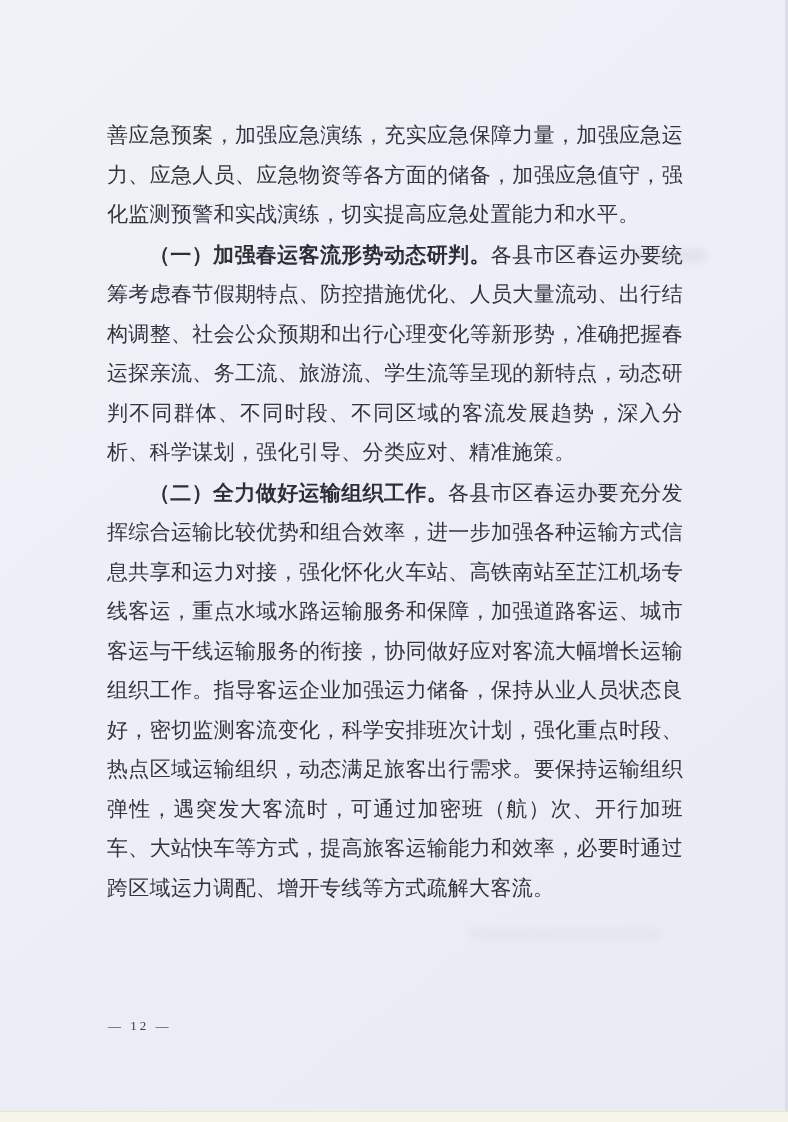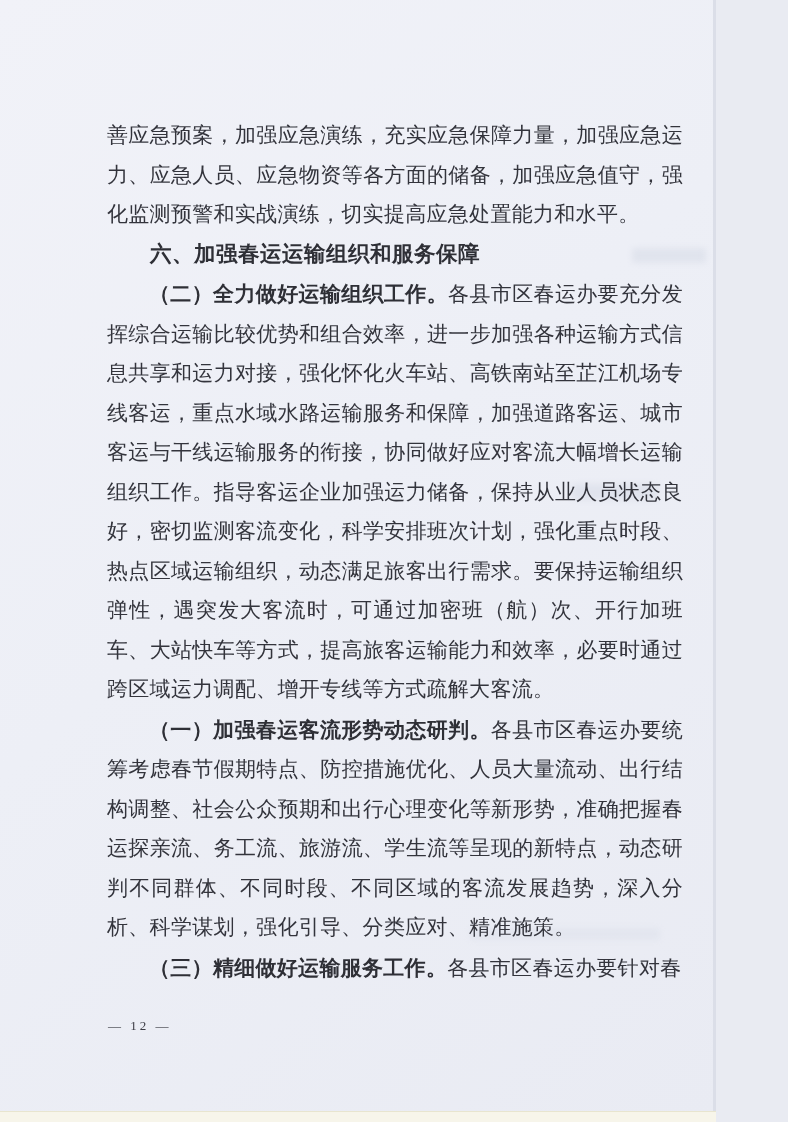--- a/index.html
+++ b/index.html
@@ -2,21 +2,21 @@
 <html lang="zh"><head>
 <meta charset="utf-8">
 <style>
   html, body {
     margin: 0;
     padding: 0;
     background: #e9ebf2;
   }
   .page {
     position: relative;
-    width: 716px;
+    width: 788px;
     height: 1122px;
     overflow: hidden;
     background: linear-gradient(140deg, #f1f2f8 0%, #edeff6 45%, #e9ebf3 100%);
     font-family: "Liberation Serif", "DejaVu Serif", serif;
     color: #33343c;
   }
   
   .bottom-strip {
     position: absolute;
     left: 0; right: 0; bottom: 0;
@@ -90,33 +90,29 @@
 <div class="page">
 
   <div class="ghost g1"></div>
   <div class="ghost g2"></div>
   <div class="ghost g3"></div>
 
   <div class="content">
 
     <p class="para-continuation">善应急预案，加强应急演练，充实应急保障力量，加强应急运力、应急人员、应急物资等各方面的储备，加强应急值守，强化监测预警和实战演练，切实提高应急处置能力和水平。</p>
 
-    <p class="section-heading">六、加强春运运输组织和服务保障</p>
-
-    <p class="para-indent">
-      <span class="lead-bold">（二）全力做好运输组织工作。</span><span>各县市区春运办要充分发挥综合运输比较优势和组合效率，进一步加强各种运输方式信息共享和运力对接，强化怀化火车站、高铁南站至芷江机场专线客运，重点水域水路运输服务和保障，加强道路客运、城市客运与干线运输服务的衔接，协同做好应对客流大幅增长运输组织工作。指导客运企业加强运力储备，保持从业人员状态良好，密切监测客流变化，科学安排班次计划，强化重点时段、热点区域运输组织，动态满足旅客出行需求。要保持运输组织弹性，遇突发大客流时，可通过加密班（航）次、开行加班车、大站快车等方式，提高旅客运输能力和效率，必要时通过跨区域运力调配、增开专线等方式疏解大客流。</span>
-    </p>
 
     <p class="para-indent">
       <span class="lead-bold">（一）加强春运客流形势动态研判。</span><span>各县市区春运办要统筹考虑春节假期特点、防控措施优化、人员大量流动、出行结构调整、社会公众预期和出行心理变化等新形势，准确把握春运探亲流、务工流、旅游流、学生流等呈现的新特点，动态研判不同群体、不同时段、不同区域的客流发展趋势，深入分析、科学谋划，强化引导、分类应对、精准施策。</span>
     </p>
 
     <p class="para-indent">
-      <span class="lead-bold">（三）精细做好运输服务工作。</span><span>各县市区春运办要针对春</span>
+      <span class="lead-bold">（二）全力做好运输组织工作。</span><span>各县市区春运办要充分发挥综合运输比较优势和组合效率，进一步加强各种运输方式信息共享和运力对接，强化怀化火车站、高铁南站至芷江机场专线客运，重点水域水路运输服务和保障，加强道路客运、城市客运与干线运输服务的衔接，协同做好应对客流大幅增长运输组织工作。指导客运企业加强运力储备，保持从业人员状态良好，密切监测客流变化，科学安排班次计划，强化重点时段、热点区域运输组织，动态满足旅客出行需求。要保持运输组织弹性，遇突发大客流时，可通过加密班（航）次、开行加班车、大站快车等方式，提高旅客运输能力和效率，必要时通过跨区域运力调配、增开专线等方式疏解大客流。</span>
     </p>
+
 
   </div>
 
   <div class="page-number">— 12 —</div>
 
   <div class="right-edge"></div>
   <div class="bottom-strip"></div>
 
 </div>
 

